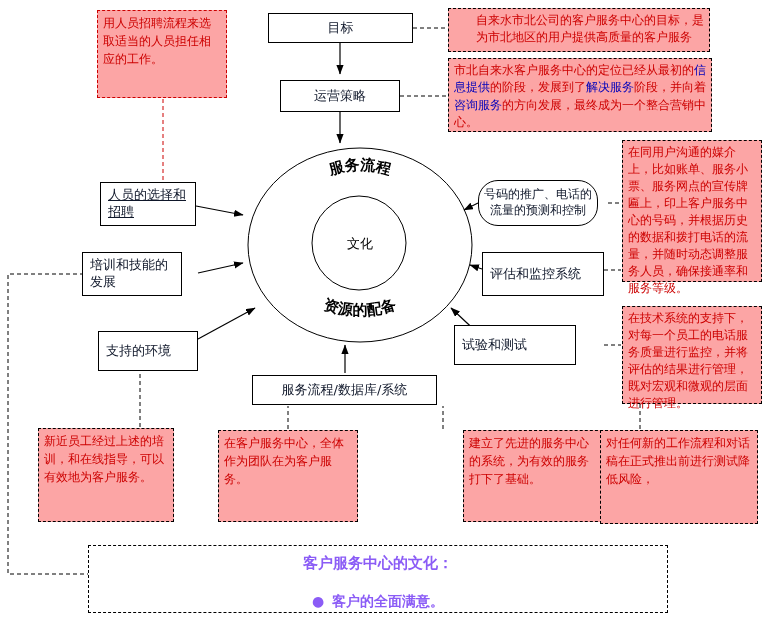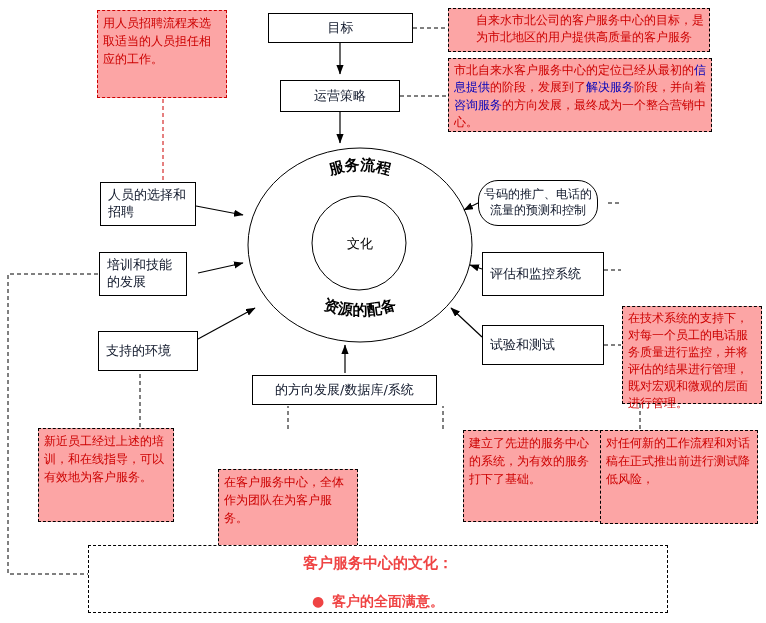--- a/index.html
+++ b/index.html
@@ -19,46 +19,46 @@
   .box.la{justify-content:flex-start;text-align:left;padding-left:7px;}
   .sm{font-size:12px;}
 
   .note{position:absolute;z-index:2;border:1px dashed #000;background:#fca5a5;
         box-sizing:border-box;padding:3px 5px;font-size:12px;line-height:1.5;
         color:#cc0000;}
   .note.red-border{border-color:#cc0000;}
   .blue{color:#0000bb;}
 
   .culture{position:absolute;z-index:2;border:1px dashed #000;background:#fff;
-           box-sizing:border-box;text-align:center;color:#ef4444;font-weight:bold;
+           box-sizing:border-box;text-align:center;color:#8b5cf6;font-weight:bold;
            padding-top:8px;}
   .c-title{font-size:15px;}
   .c-line{font-size:14px;margin-top:20px;}
   .c-line .bl{margin-right:8px;}
   .c-line2{transform:translateX(16px);}
 
   
   #goal{left:268px;top:13px;width:145px;height:30px;}
   #strategy{left:280px;top:80px;width:120px;height:32px;}
-  #staffing{left:100px;top:182px;width:96px;height:44px;}
-  #training{left:99px;top:252px;width:88px;height:44px;}
+  #staffing{left:100px;top:182px;width:96px;height:44px;text-decoration:underline;}
+  #training{left:82px;top:252px;width:100px;height:44px;}
   #environment{left:98px;top:322px;width:100px;height:40px;margin-top:9px;}
   #traffic{left:478px;top:180px;width:120px;height:46px;border-radius:20px;}
   #monitoring{left:482px;top:252px;width:122px;height:44px;}
-  #testing{left:482px;top:325px;width:122px;height:40px;}
+  #testing{left:454px;top:325px;width:122px;height:40px;}
   #itnode{left:252px;top:375px;width:185px;height:30px;}
 
   
   #recruitNote{left:97px;top:10px;width:130px;height:88px;}
   #goalNote{left:448px;top:8px;width:262px;height:44px;line-height:1.4;padding-left:27px;}
   #strategyNote{left:448px;top:58px;width:264px;height:74px;line-height:1.45;}
   #mediaNote{left:622px;top:140px;width:140px;height:142px;line-height:1.42;}
   #qualityNote{left:622px;top:306px;width:140px;height:98px;line-height:1.42;}
   #newstaffNote{left:38px;top:428px;width:136px;height:94px;}
-  #teamNote{left:218px;top:430px;width:140px;height:92px;margin-top:39px;}
+  #teamNote{left:218px;top:430px;width:140px;height:92px;}
   #systemNote{left:415px;top:430px;width:140px;height:92px;margin-left:48px;}
   #pilotNote{left:600px;top:430px;width:158px;height:94px;}
   #cultureBox{left:88px;top:545px;width:580px;height:68px;}
 </style>
 </head>
 <body>
 
 <div class="stage">
 
   <svg class="overlay" width="766" height="623">
@@ -110,29 +110,30 @@
   </svg>
 
   <div class="box" id="goal">目标</div>
   <div class="box" id="strategy">运营策略</div>
   <div class="box la" id="staffing">人员的选择和招聘</div>
   <div class="box la" id="training">培训和技能的发展</div>
   <div class="box la" id="environment">支持的环境</div>
   <div class="box sm" id="traffic">号码的推广、电话的流量的预测和控制</div>
   <div class="box la" id="monitoring">评估和监控系统</div>
   <div class="box la" id="testing">试验和测试</div>
-  <div class="box" id="itnode">的方向发展/数据库/系统</div>
+  <div class="box" id="itnode">服务流程/数据库/系统</div>
 
   <div class="note red-border" id="recruitNote">用人员招聘流程来选取适当的人员担任相应的工作。</div>
   <div class="note" id="goalNote">自来水市北公司的客户服务中心的目标，是为市北地区的用户提供高质量的客户服务</div>
 
   <div class="note" id="strategyNote">
     <span>市北自来水客户服务中心的定位已经从最初的</span><span class="blue">信息提供</span><span>的阶段，发展到了</span><span class="blue">解决服务</span><span>阶段，并向着</span><span class="blue">咨询服务</span><span>的方向发展，最终成为一个整合营销中心。</span>
   </div>
 
+  <div class="note" id="mediaNote">在同用户沟通的媒介上，比如账单、服务小票、服务网点的宣传牌匾上，印上客户服务中心的号码，并根据历史的数据和拨打电话的流量，并随时动态调整服务人员，确保接通率和服务等级。</div>
   <div class="note" id="qualityNote">在技术系统的支持下，对每一个员工的电话服务质量进行监控，并将评估的结果进行管理，既对宏观和微观的层面进行管理。</div>
   <div class="note" id="newstaffNote">新近员工经过上述的培训，和在线指导，可以有效地为客户服务。</div>
   <div class="note" id="teamNote">在客户服务中心，全体作为团队在为客户服务。</div>
   <div class="note" id="systemNote">建立了先进的服务中心的系统，为有效的服务打下了基础。</div>
   <div class="note" id="pilotNote">对任何新的工作流程和对话稿在正式推出前进行测试降低风险，</div>
 
   <div class="culture" id="cultureBox">
     <div class="c-title">客户服务中心的文化：</div>
     <div class="c-line">
       <span class="bl">●</span><span>客户的全面满意。</span>

